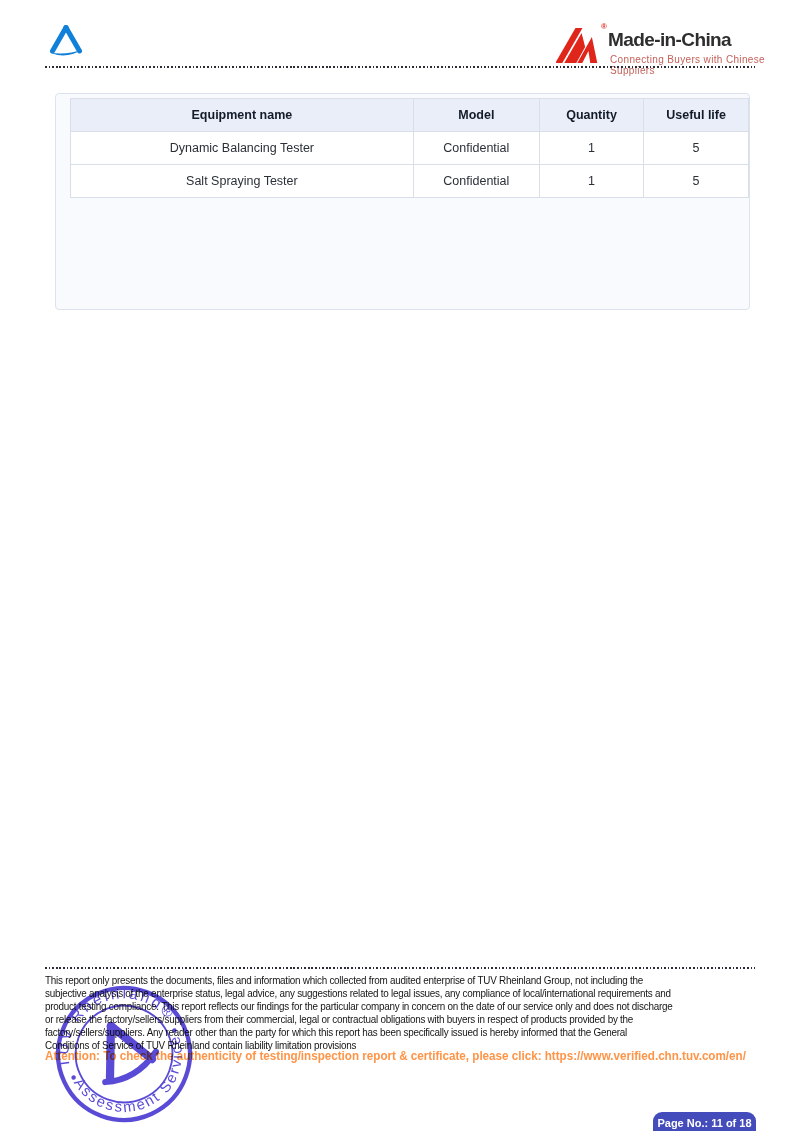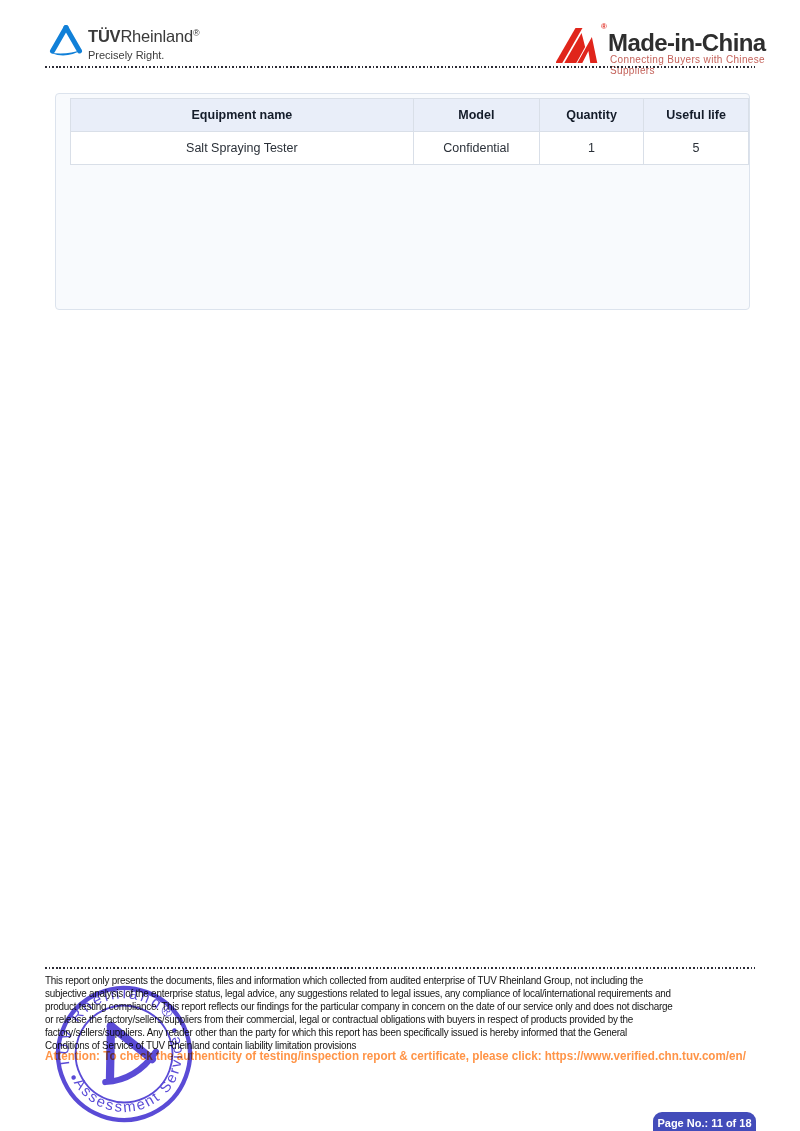--- a/index.html
+++ b/index.html
@@ -9,21 +9,21 @@
   }
   
   .tuv-logo{position:absolute;left:48px;top:24px;}
   .tuv-text{position:absolute;left:88px;top:27px;color:#3d3d3d;}
   .tuv-brand{font-size:16.5px;letter-spacing:-0.2px;color:#3a3a3a;}
   .tuv-brand b{font-weight:700;}
   .tuv-reg{font-size:9px;vertical-align:super;}
   .tuv-tagline{font-size:11px;margin-top:3px;color:#3d3d3d;}
   .mic-logo{position:absolute;left:556px;top:25px;}
   .mic-reg{position:absolute;left:601px;top:22px;font-size:8px;color:#e0251b;font-weight:700;}
-  .mic-title{position:absolute;left:608px;top:29px;font-size:24px;font-weight:700;color:#2e2e2e;letter-spacing:-0.6px;}
+  .mic-title{position:absolute;left:608px;top:29px;font-size:19px;font-weight:700;color:#2e2e2e;letter-spacing:-0.6px;}
   .mic-tagline{position:absolute;left:610px;top:54px;font-size:10px;color:#c4625a;letter-spacing:0.35px;}
   .dotted{
     position:absolute;left:45px;width:710px;height:2px;
     background-image:repeating-linear-gradient(90deg,#2c2c36 0,#2c2c36 1.7px,transparent 1.7px,transparent 3.6px);
   }
   .dotted.top{top:66px;}
   .dotted.bottom{top:967px;}
   
   .card{
     position:absolute;left:55px;top:93px;width:695px;height:217px;
@@ -64,24 +64,20 @@
 </head>
 <body>
 
 <div class="page">
 
   <svg class="tuv-logo" width="36" height="34" viewBox="0 0 36 34">
     <path d="M18,3.5 L31.5,27" stroke="#1180d8" stroke-width="5" stroke-linecap="round" fill="none"></path>
     <path d="M18,3.5 L4.5,27" stroke="#1180d8" stroke-width="5" stroke-linecap="round" fill="none"></path>
     <path d="M1.5,28.5 Q18,35.5 34.5,25.5 Q18,31.5 1.5,28.5 Z" fill="#1180d8"></path>
   </svg>
-  <div class="tuv-text">
-    <div class="tuv-brand"><b>TÜV</b><span>Rheinland</span><span class="tuv-reg">®</span></div>
-    <div class="tuv-tagline">Precisely Right.</div>
-  </div>
 
   <svg class="mic-logo" width="48" height="40" viewBox="0 0 48 40">
     <g transform="skewX(-10) translate(6,0)">
       <path d="M0,38 L14,3 L21,3 L7,38 Z" fill="#e0251b"></path>
       <path d="M9,38 L21,8 L27,22 L21,38 Z" fill="#e0251b"></path>
       <path d="M22,38 L32,12 L42,38 L35,38 L31,26 L27,38 Z" fill="#e0251b"></path>
     </g>
   </svg>
   <div class="mic-reg">®</div>
   <div class="mic-title">Made-in-China</div>
@@ -93,20 +89,26 @@
     <table class="equip">
       <thead>
         <tr>
           <th class="c0">Equipment name</th>
           <th class="c1">Model</th>
           <th class="c2">Quantity</th>
           <th class="c3">Useful life</th>
         </tr>
       </thead>
       <tbody>
+        <tr>
+          <td>Dynamic Balancing Tester</td>
+          <td>Confidential</td>
+          <td>1</td>
+          <td>5</td>
+        </tr>
         <tr>
           <td>Salt Spraying Tester</td>
           <td>Confidential</td>
           <td>1</td>
           <td>5</td>
         </tr>
       </tbody>
     </table>
   </section>
 

